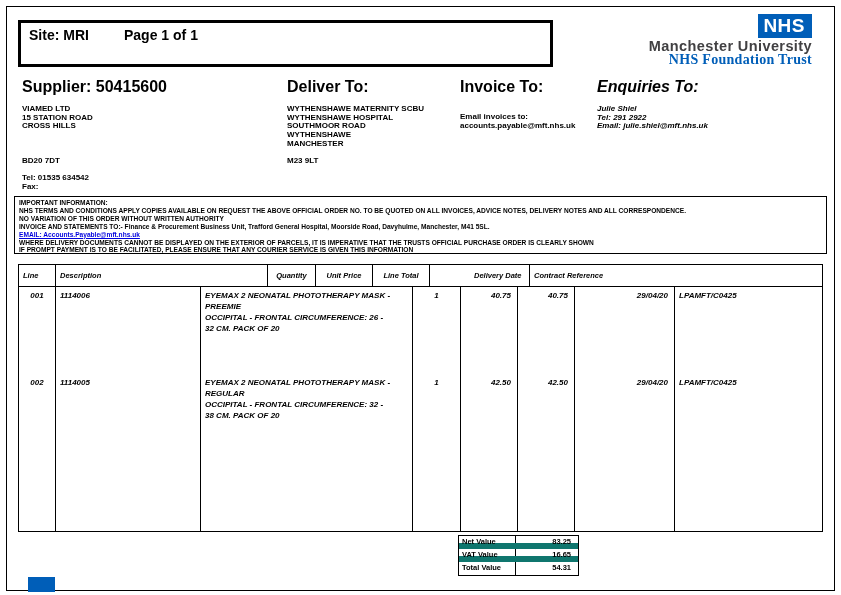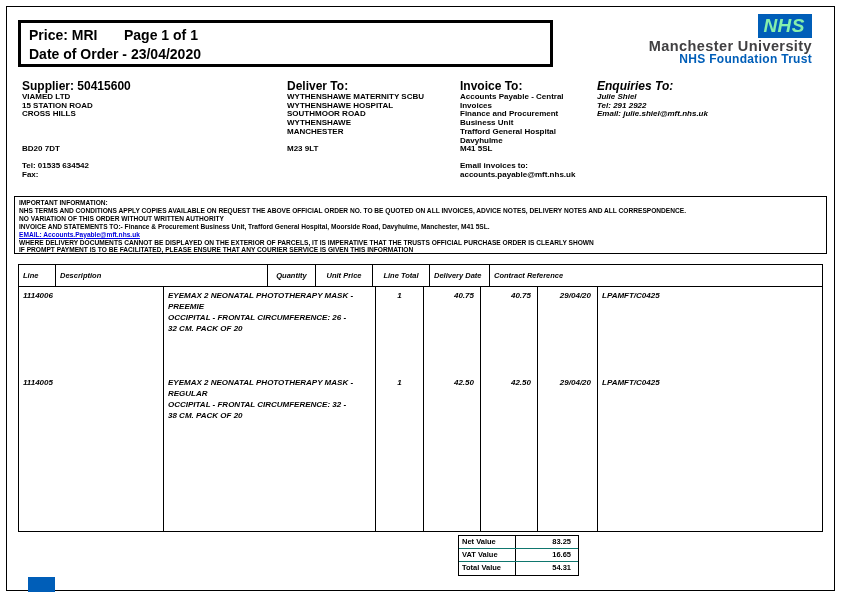--- a/index.html
+++ b/index.html
@@ -8,27 +8,27 @@
   .page-border { position:absolute; left:6px; top:6px; right:6px; bottom:4px; border:1px solid #000; }
 
   
   .po-box { position:absolute; left:18px; top:20px; width:535px; height:47px; border:3px solid #000; padding:3px 8px 0 8px; font-size:14px; line-height:19px; }
   .po-line1 { display:flex; }
   .po-no { width:283px; }
   .po-site { width:95px; }
 
   
   .nhs-block { position:absolute; top:14px; right:29px; text-align:right; }
-  .nhs-mark { display:inline-block; background:#005EB8; color:#86efac; font-style:italic; font-size:19px; line-height:23px; padding:0 7px 1px 5px; letter-spacing:0.5px; }
+  .nhs-mark { display:inline-block; background:#005EB8; color:#ffffff; font-size:19px; line-height:23px; padding:0 7px 1px 5px; letter-spacing:0.5px; }
   .nhs-org { font-size:14.5px; color:#414042; letter-spacing:0.4px; margin-top:1px; line-height:15px;text-align:center; }
-  .nhs-trust { font-size:12px; color:#005EB8; letter-spacing:0.3px; line-height:11px; }
+  .nhs-trust { font-size:14px; color:#005EB8; letter-spacing:0.3px; line-height:11px;font-family:Liberation Serif, serif; }
 
   
   .sec { position:absolute; top:80px; font-size:8px; line-height:8.7px; }
-  .sec-title { font-size:12px; line-height:13px; margin-bottom:0; }
+  .sec-title { font-size:16px; line-height:13px; margin-bottom:12px; }
   .pre { white-space:pre-line; }
   #supplier { left:22px; width:250px; }
   #deliver  { left:287px; width:175px; }
   #invoice  { left:460px; width:130px; }
   #enquiries{ left:597px; width:210px;font-style:italic; }
   .gap-lg { height:26px; }
   .gap-sm { height:8px; }
 
   
   .important-box { position:absolute; left:14px; top:196px; width:813px; height:58px; border:1px solid #000; padding:2px 4px; font-size:6.6px; line-height:7.9px; }
@@ -36,47 +36,46 @@
 
   
   .po-table { position:absolute; left:18px; top:264px; width:805px; height:268px; border:1px solid #000; display:flex; flex-direction:column; font-size:8px;font-style:italic; }
   .thead { display:flex; height:22px; border-bottom:1px solid #000; align-items:center; font-size:7.5px; }
   .thead > div { height:100%; display:flex; align-items:center; padding:0 4px; }
   .tbody { display:flex; flex:1; }
   .col { display:flex; flex-direction:column; }
   .b-r { border-right:1px solid #000; }
   .w-line { width:37px; } .w-ref { width:145px; } .w-desc { width:212px; }
   .w-qty { width:48px; } .w-unit { width:57px; } .w-tot { width:57px; }
-  .w-date { width:60px; } .w-con { flex:1; }
+  .w-date { width:60px;margin-left:40px; } .w-con { flex:1; }
   .cell { height:87px; padding:3px 4px; line-height:11px; }
   .ac { text-align:center; justify-content:center; }
   .ar { text-align:right; }
   .cell.ar { padding-right:6px; }
 
   
   .totals { position:absolute; left:458px; top:535px; width:121px; border:1px solid #000; font-size:7.5px; }
-  .trow { display:flex; height:13px; border-bottom:1px solid #0f766e; }
+  .trow { display:flex; height:13px; border-bottom:6px solid #0f766e; }
   .trow:last-child { border-bottom:none; }
   .tlabel { width:57px; border-right:1px solid #000; padding:1px 3px; }
   .tval { flex:1; text-align:right; padding:1px 7px 1px 0; }
 
   
   .footer-stub { position:absolute; left:28px; top:577px; width:27px; height:15px; background:#005EB8; }
 </style>
 </head>
 <body>
 
 <div class="page-border"></div>
 
 <div class="po-box">
   <div class="po-line1">
-    <span class="po-site">Price: MRI</span>
+    <span class="po-site">Site: MRI</span>
     <span class="po-page">Page 1 of 1</span>
   </div>
-  <div class="po-line2">Date of Order - 23/04/2020</div>
 </div>
 
 <div class="nhs-block">
   <div class="nhs-mark">NHS</div>
   <div class="nhs-org">Manchester University</div>
   <div class="nhs-trust">NHS Foundation Trust</div>
 </div>
 
 <div class="sec" id="supplier">
   <div class="sec-title">Supplier: 50415600</div>
@@ -96,27 +95,20 @@
 WYTHENSHAWE HOSPITAL
 SOUTHMOOR ROAD
 WYTHENSHAWE
 MANCHESTER</div>
   <div class="gap-sm"></div>
   <div>M23 9LT</div>
 </div>
 
 <div class="sec" id="invoice">
   <div class="sec-title">Invoice To:</div>
-  <div class="pre">Accounts Payable - Central
-Invoices
-Finance and Procurement
-Business Unit
-Trafford General Hospital
-Davyhulme
-M41 5SL</div>
   <div class="gap-sm"></div>
   <div>Email invoices to:</div>
   <div>accounts.payable@mft.nhs.uk</div>
 </div>
 
 <div class="sec" id="enquiries">
   <div class="sec-title">Enquiries To:</div>
   <div>Julie Shiel</div>
   <div>Tel: 291 2922</div>
   <div>Email: julie.shiel@mft.nhs.uk</div>
@@ -136,20 +128,24 @@
   <div class="thead">
     <div class="w-line b-r">Line</div>
     <div class="w-desc b-r">Description</div>
     <div class="w-qty b-r ac">Quantity</div>
     <div class="w-unit b-r ac">Unit Price</div>
     <div class="w-tot b-r ac">Line Total</div>
     <div class="w-date b-r">Delivery Date</div>
     <div class="w-con">Contract Reference</div>
   </div>
   <div class="tbody">
+    <div class="col w-line b-r">
+      <div class="cell ac">001</div>
+      <div class="cell ac">002</div>
+    </div>
     <div class="col w-ref b-r">
       <div class="cell">1114006</div>
       <div class="cell">1114005</div>
     </div>
     <div class="col w-desc b-r">
       <div class="cell pre">EYEMAX 2 NEONATAL PHOTOTHERAPY MASK -
 PREEMIE
 OCCIPITAL - FRONTAL CIRCUMFERENCE: 26 -
 32 CM. PACK OF 20</div>
       <div class="cell pre">EYEMAX 2 NEONATAL PHOTOTHERAPY MASK -

